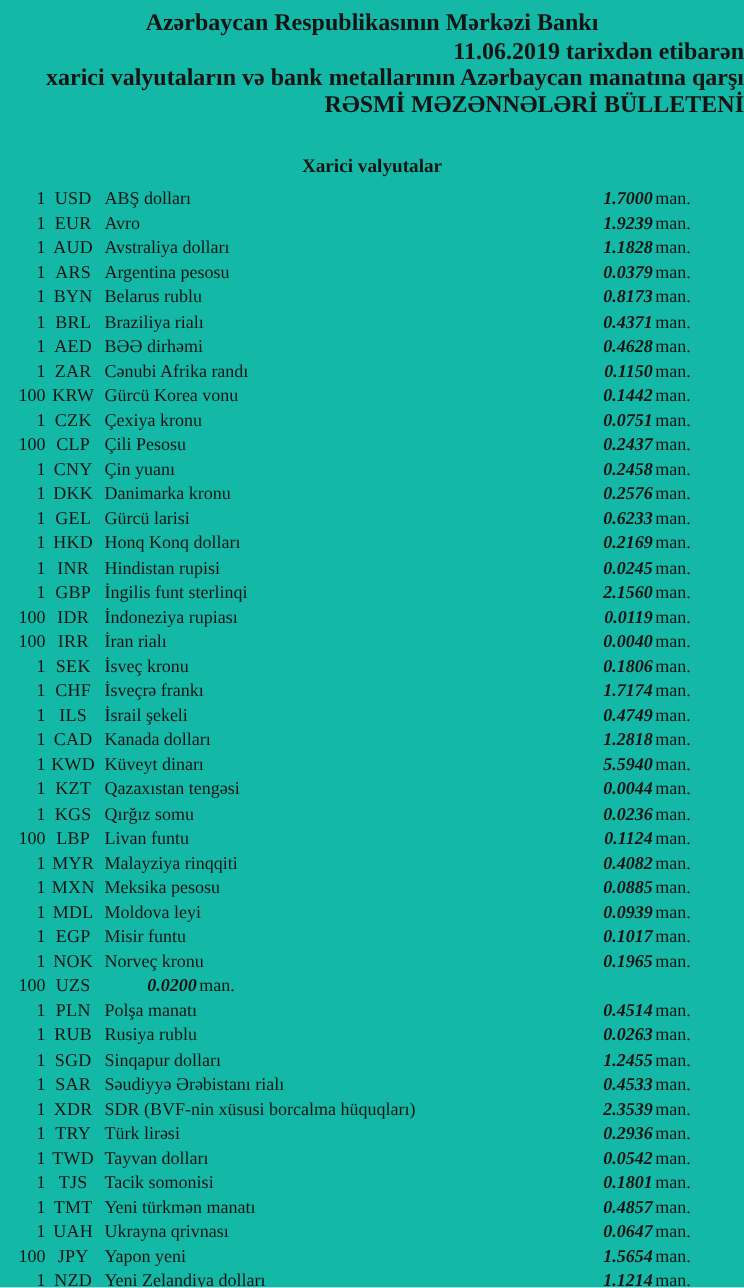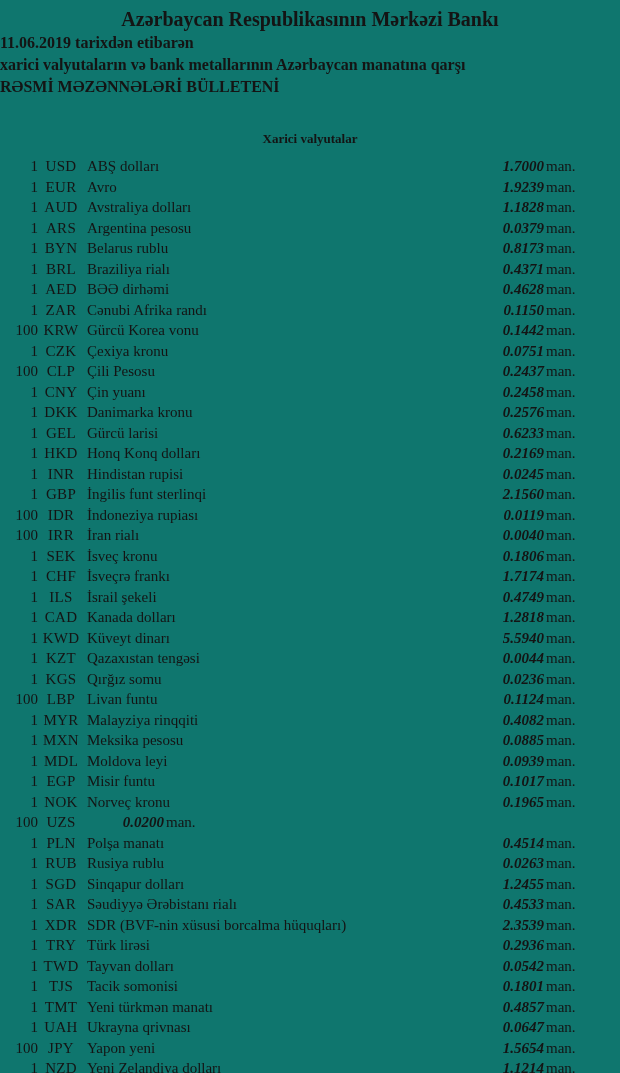--- a/index.html
+++ b/index.html
@@ -4,41 +4,41 @@
 <style>
   html, body {
     margin: 0;
     padding: 0;
     background: #ffffff;
   }
   .page {
     position: relative;
     width: 620px;
     height: 1073px;
-    background: #0f766e;
+    background: #14b8a6;
     color: #141414;
     font-family: "Liberation Serif", "DejaVu Serif", serif;
     overflow: hidden;
   }
   .title {
     margin-top: 6px;
     font-size: 20px;
     line-height: 26px;
     font-weight: bold;
     text-align: center;
   }
   .h2 {
-    font-size: 16px;
+    font-size: 20px;
     line-height: 22px;
     font-weight: bold;
-    text-align: left;
+    text-align: right;
   }
   .section-title {
     margin-top: 30px;
-    font-size: 13px;
+    font-size: 16px;
     line-height: 22px;
     font-weight: bold;
     text-align: center;
   }
   .table {
     margin-top: 6px;
   }
   .row {
     display: flex;
     align-items: baseline;

